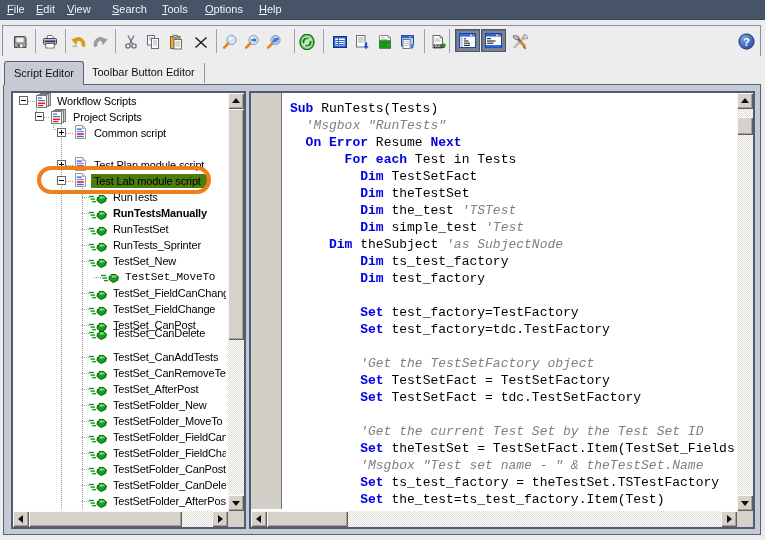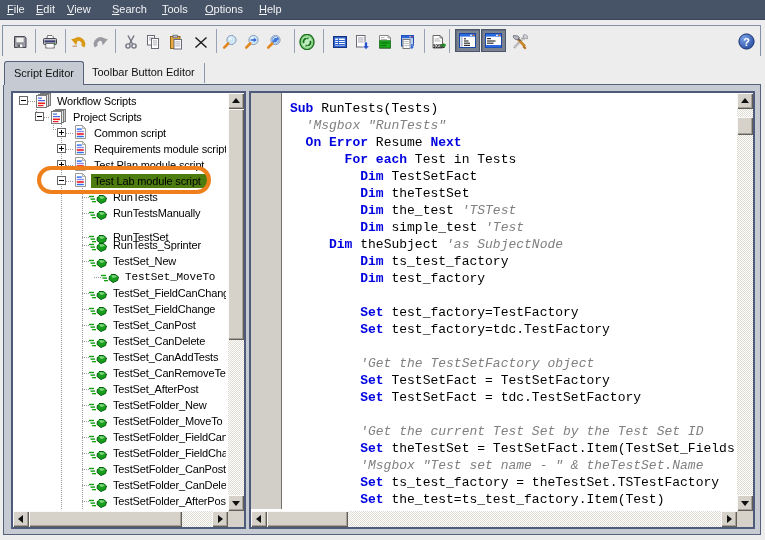--- a/index.html
+++ b/index.html
@@ -292,36 +292,20 @@
           <div style="position:absolute;left:62px;top:0px;"><svg width="11" height="14" viewBox="0 0 11 14">
 <path d="M0.5 0.5 h7 l3 3 v10 h-10 Z" fill="#fff" stroke="#9a9a9a"></path>
 <path d="M7.5 0.5 l3 3 h-3 Z" fill="#e8e8e8" stroke="#9a9a9a" stroke-width="0.7"></path>
 <rect x="1.8" y="3.4" width="5" height="1.4" fill="#2a6cf4"></rect>
 <rect x="1.8" y="5.8" width="7" height="1.4" fill="#8888ea"></rect>
 <rect x="1.8" y="8.2" width="7" height="1.6" fill="#f01818"></rect>
 <rect x="1.8" y="10.8" width="7" height="1.4" fill="#2a6cf4"></rect>
 </svg></div>
           <span class="lbl" style="left:81px;">Common script</span>
         </div>
-<div class="trow" style="left:0;top:48px;width:213px;">
-          <div class="hdots" style="left:53px;top:8px;width:8px;"></div>
-          <div class="ebox plus" style="left:44px;">
-            <i></i>
-            <b></b>
-          </div>
-          <div style="position:absolute;left:62px;top:0px;"><svg width="11" height="14" viewBox="0 0 11 14">
-<path d="M0.5 0.5 h7 l3 3 v10 h-10 Z" fill="#fff" stroke="#9a9a9a"></path>
-<path d="M7.5 0.5 l3 3 h-3 Z" fill="#e8e8e8" stroke="#9a9a9a" stroke-width="0.7"></path>
-<rect x="1.8" y="3.4" width="5" height="1.4" fill="#2a6cf4"></rect>
-<rect x="1.8" y="5.8" width="7" height="1.4" fill="#8888ea"></rect>
-<rect x="1.8" y="8.2" width="7" height="1.6" fill="#f01818"></rect>
-<rect x="1.8" y="10.8" width="7" height="1.4" fill="#2a6cf4"></rect>
-</svg></div>
-          <span class="lbl" style="left:81px;">Requirements module script</span>
-        </div>
 <div class="trow" style="left:0;top:64px;width:213px;">
           <div class="hdots" style="left:53px;top:8px;width:8px;"></div>
           <div class="ebox plus" style="left:44px;">
             <i></i>
             <b></b>
           </div>
           <div style="position:absolute;left:62px;top:0px;"><svg width="11" height="14" viewBox="0 0 11 14">
 <path d="M0.5 0.5 h7 l3 3 v10 h-10 Z" fill="#fff" stroke="#9a9a9a"></path>
 <path d="M7.5 0.5 l3 3 h-3 Z" fill="#e8e8e8" stroke="#9a9a9a" stroke-width="0.7"></path>
 <rect x="1.8" y="3.4" width="5" height="1.4" fill="#2a6cf4"></rect>
@@ -350,32 +334,32 @@
           <div class="hdots" style="left:69px;top:8px;width:8px;"></div>
           <div style="position:absolute;left:76px;top:5px;"><svg width="18" height="9" viewBox="0 0 18 9">
 <path d="M10 0.5 L14.5 0.5 L17.5 3 L16.5 6.5 L12 8.5 L8 5.5 L8.5 2" fill="#16a01e" stroke="#0a5a10"></path>
 <path d="M10.3 1.3 L14 1.3 L16 3 L11.5 4 Z" fill="#7cd67c"></path>
 <rect x="0" y="0.8" width="5" height="1.4" fill="#12a012"></rect>
 <rect x="1.5" y="3.4" width="4.5" height="1.4" fill="#12a012"></rect>
 <rect x="3" y="6" width="4" height="1.3" fill="#12a012"></rect>
 </svg></div>
           <span class="lbl" style="left:100px;">RunTests</span>
         </div>
-<div class="trow" style="left:0;top:112px;width:213px;">
+<div class="trow" style="left:0;top:112px;width:213px;font-weight:bold;">
           <div class="hdots" style="left:69px;top:8px;width:8px;"></div>
           <div style="position:absolute;left:76px;top:5px;"><svg width="18" height="9" viewBox="0 0 18 9">
 <path d="M10 0.5 L14.5 0.5 L17.5 3 L16.5 6.5 L12 8.5 L8 5.5 L8.5 2" fill="#16a01e" stroke="#0a5a10"></path>
 <path d="M10.3 1.3 L14 1.3 L16 3 L11.5 4 Z" fill="#7cd67c"></path>
 <rect x="0" y="0.8" width="5" height="1.4" fill="#12a012"></rect>
 <rect x="1.5" y="3.4" width="4.5" height="1.4" fill="#12a012"></rect>
 <rect x="3" y="6" width="4" height="1.3" fill="#12a012"></rect>
 </svg></div>
           <span class="lbl" style="left:100px;">RunTestsManually</span>
         </div>
-<div class="trow" style="left:0;top:136px;width:213px;">
+<div class="trow" style="left:0;top:128px;width:213px;">
           <div class="hdots" style="left:69px;top:8px;width:8px;"></div>
           <div style="position:absolute;left:76px;top:5px;"><svg width="18" height="9" viewBox="0 0 18 9">
 <path d="M10 0.5 L14.5 0.5 L17.5 3 L16.5 6.5 L12 8.5 L8 5.5 L8.5 2" fill="#16a01e" stroke="#0a5a10"></path>
 <path d="M10.3 1.3 L14 1.3 L16 3 L11.5 4 Z" fill="#7cd67c"></path>
 <rect x="0" y="0.8" width="5" height="1.4" fill="#12a012"></rect>
 <rect x="1.5" y="3.4" width="4.5" height="1.4" fill="#12a012"></rect>
 <rect x="3" y="6" width="4" height="1.3" fill="#12a012"></rect>
 </svg></div>
           <span class="lbl" style="left:100px;">RunTestSet</span>
         </div>
@@ -438,21 +422,21 @@
           <div class="hdots" style="left:69px;top:8px;width:8px;"></div>
           <div style="position:absolute;left:76px;top:5px;"><svg width="18" height="9" viewBox="0 0 18 9">
 <path d="M10 0.5 L14.5 0.5 L17.5 3 L16.5 6.5 L12 8.5 L8 5.5 L8.5 2" fill="#16a01e" stroke="#0a5a10"></path>
 <path d="M10.3 1.3 L14 1.3 L16 3 L11.5 4 Z" fill="#7cd67c"></path>
 <rect x="0" y="0.8" width="5" height="1.4" fill="#12a012"></rect>
 <rect x="1.5" y="3.4" width="4.5" height="1.4" fill="#12a012"></rect>
 <rect x="3" y="6" width="4" height="1.3" fill="#12a012"></rect>
 </svg></div>
           <span class="lbl" style="left:100px;">TestSet_CanPost</span>
         </div>
-<div class="trow" style="left:0;top:240px;width:213px;padding-left:16px;">
+<div class="trow" style="left:0;top:232px;width:213px;padding-left:16px;">
           <div class="hdots" style="left:69px;top:8px;width:8px;"></div>
           <div style="position:absolute;left:76px;top:5px;"><svg width="18" height="9" viewBox="0 0 18 9">
 <path d="M10 0.5 L14.5 0.5 L17.5 3 L16.5 6.5 L12 8.5 L8 5.5 L8.5 2" fill="#16a01e" stroke="#0a5a10"></path>
 <path d="M10.3 1.3 L14 1.3 L16 3 L11.5 4 Z" fill="#7cd67c"></path>
 <rect x="0" y="0.8" width="5" height="1.4" fill="#12a012"></rect>
 <rect x="1.5" y="3.4" width="4.5" height="1.4" fill="#12a012"></rect>
 <rect x="3" y="6" width="4" height="1.3" fill="#12a012"></rect>
 </svg></div>
           <span class="lbl" style="left:100px;">TestSet_CanDelete</span>
         </div>

